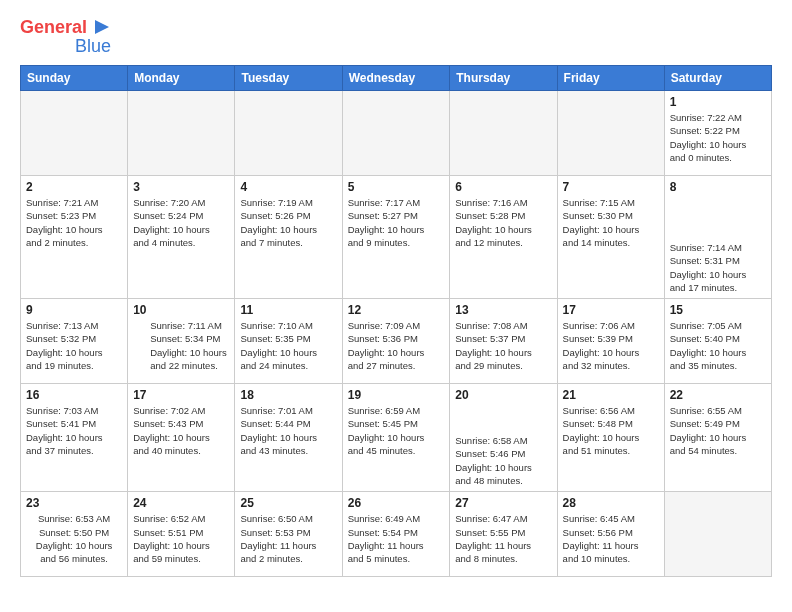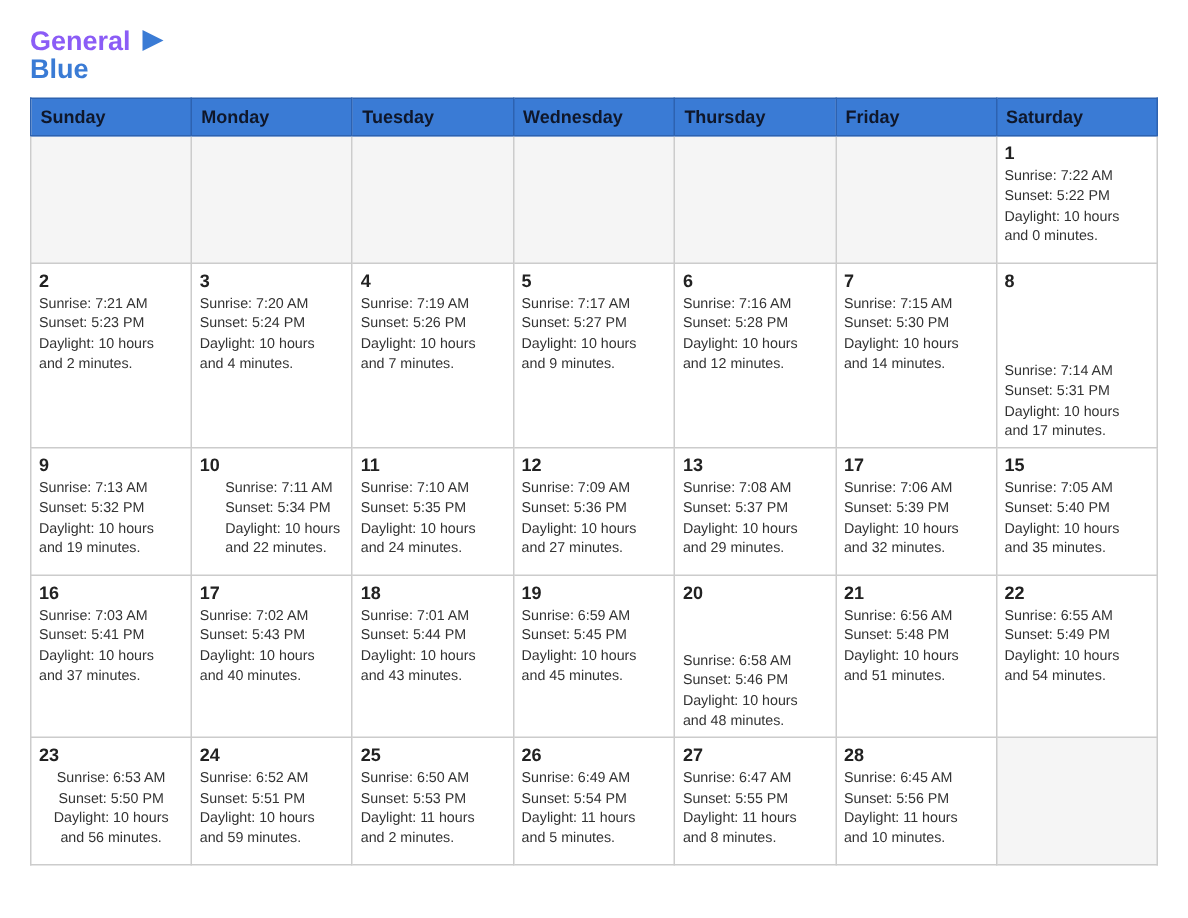--- a/index.html
+++ b/index.html
@@ -46,21 +46,21 @@
       color: #555;
       margin-top: 2px;
     }
     .calendar {
       width: 100%;
       border-collapse: collapse;
       border: 1px solid #ccc;
     }
     .calendar th {
       background-color: #3a7bd5;
-      color: #0f172a;
+      color: #ffffff;
       font-size: 12px;
       font-weight: bold;
       padding: 5px 6px;
       text-align: left;
       border: 1px solid #2d62b0;
     }
     .calendar td {
       border: 1px solid #ccc;
       vertical-align: top;
       padding: 4px 5px;
@@ -89,26 +89,26 @@
     }
   </style>
 </head>
 <body>
 
 <div class="page">
   <div class="header">
     <div class="logo">
       <div>
         <div style="display:flex;align-items:center;">
-          <span style="font-size:18px;font-weight:bold;color:#8b5cf6;">General</span>
+          <span style="font-size:18px;font-weight:bold;color:#ef4444;">General</span>
           <svg class="logo-icon" viewBox="0 0 22 22" xmlns="http://www.w3.org/2000/svg">
             <polygon points="6,4 20,11 6,18" fill="#3a7bd5"></polygon>
           </svg>
         </div>
-        <div style="font-size:18px;font-weight:bold;color:#3a7bd5;margin-top:-2px;">Blue</div>
+        <div style="font-size:18px;font-weight:normal;color:#3a7bd5;margin-top:-2px;text-align:right;">Blue</div>
       </div>
     </div>
     <div class="title-block">
       <div class="month-title"></div>
       <div class="location"></div>
     </div>
   </div>
 
   <table class="calendar">
     <thead>

